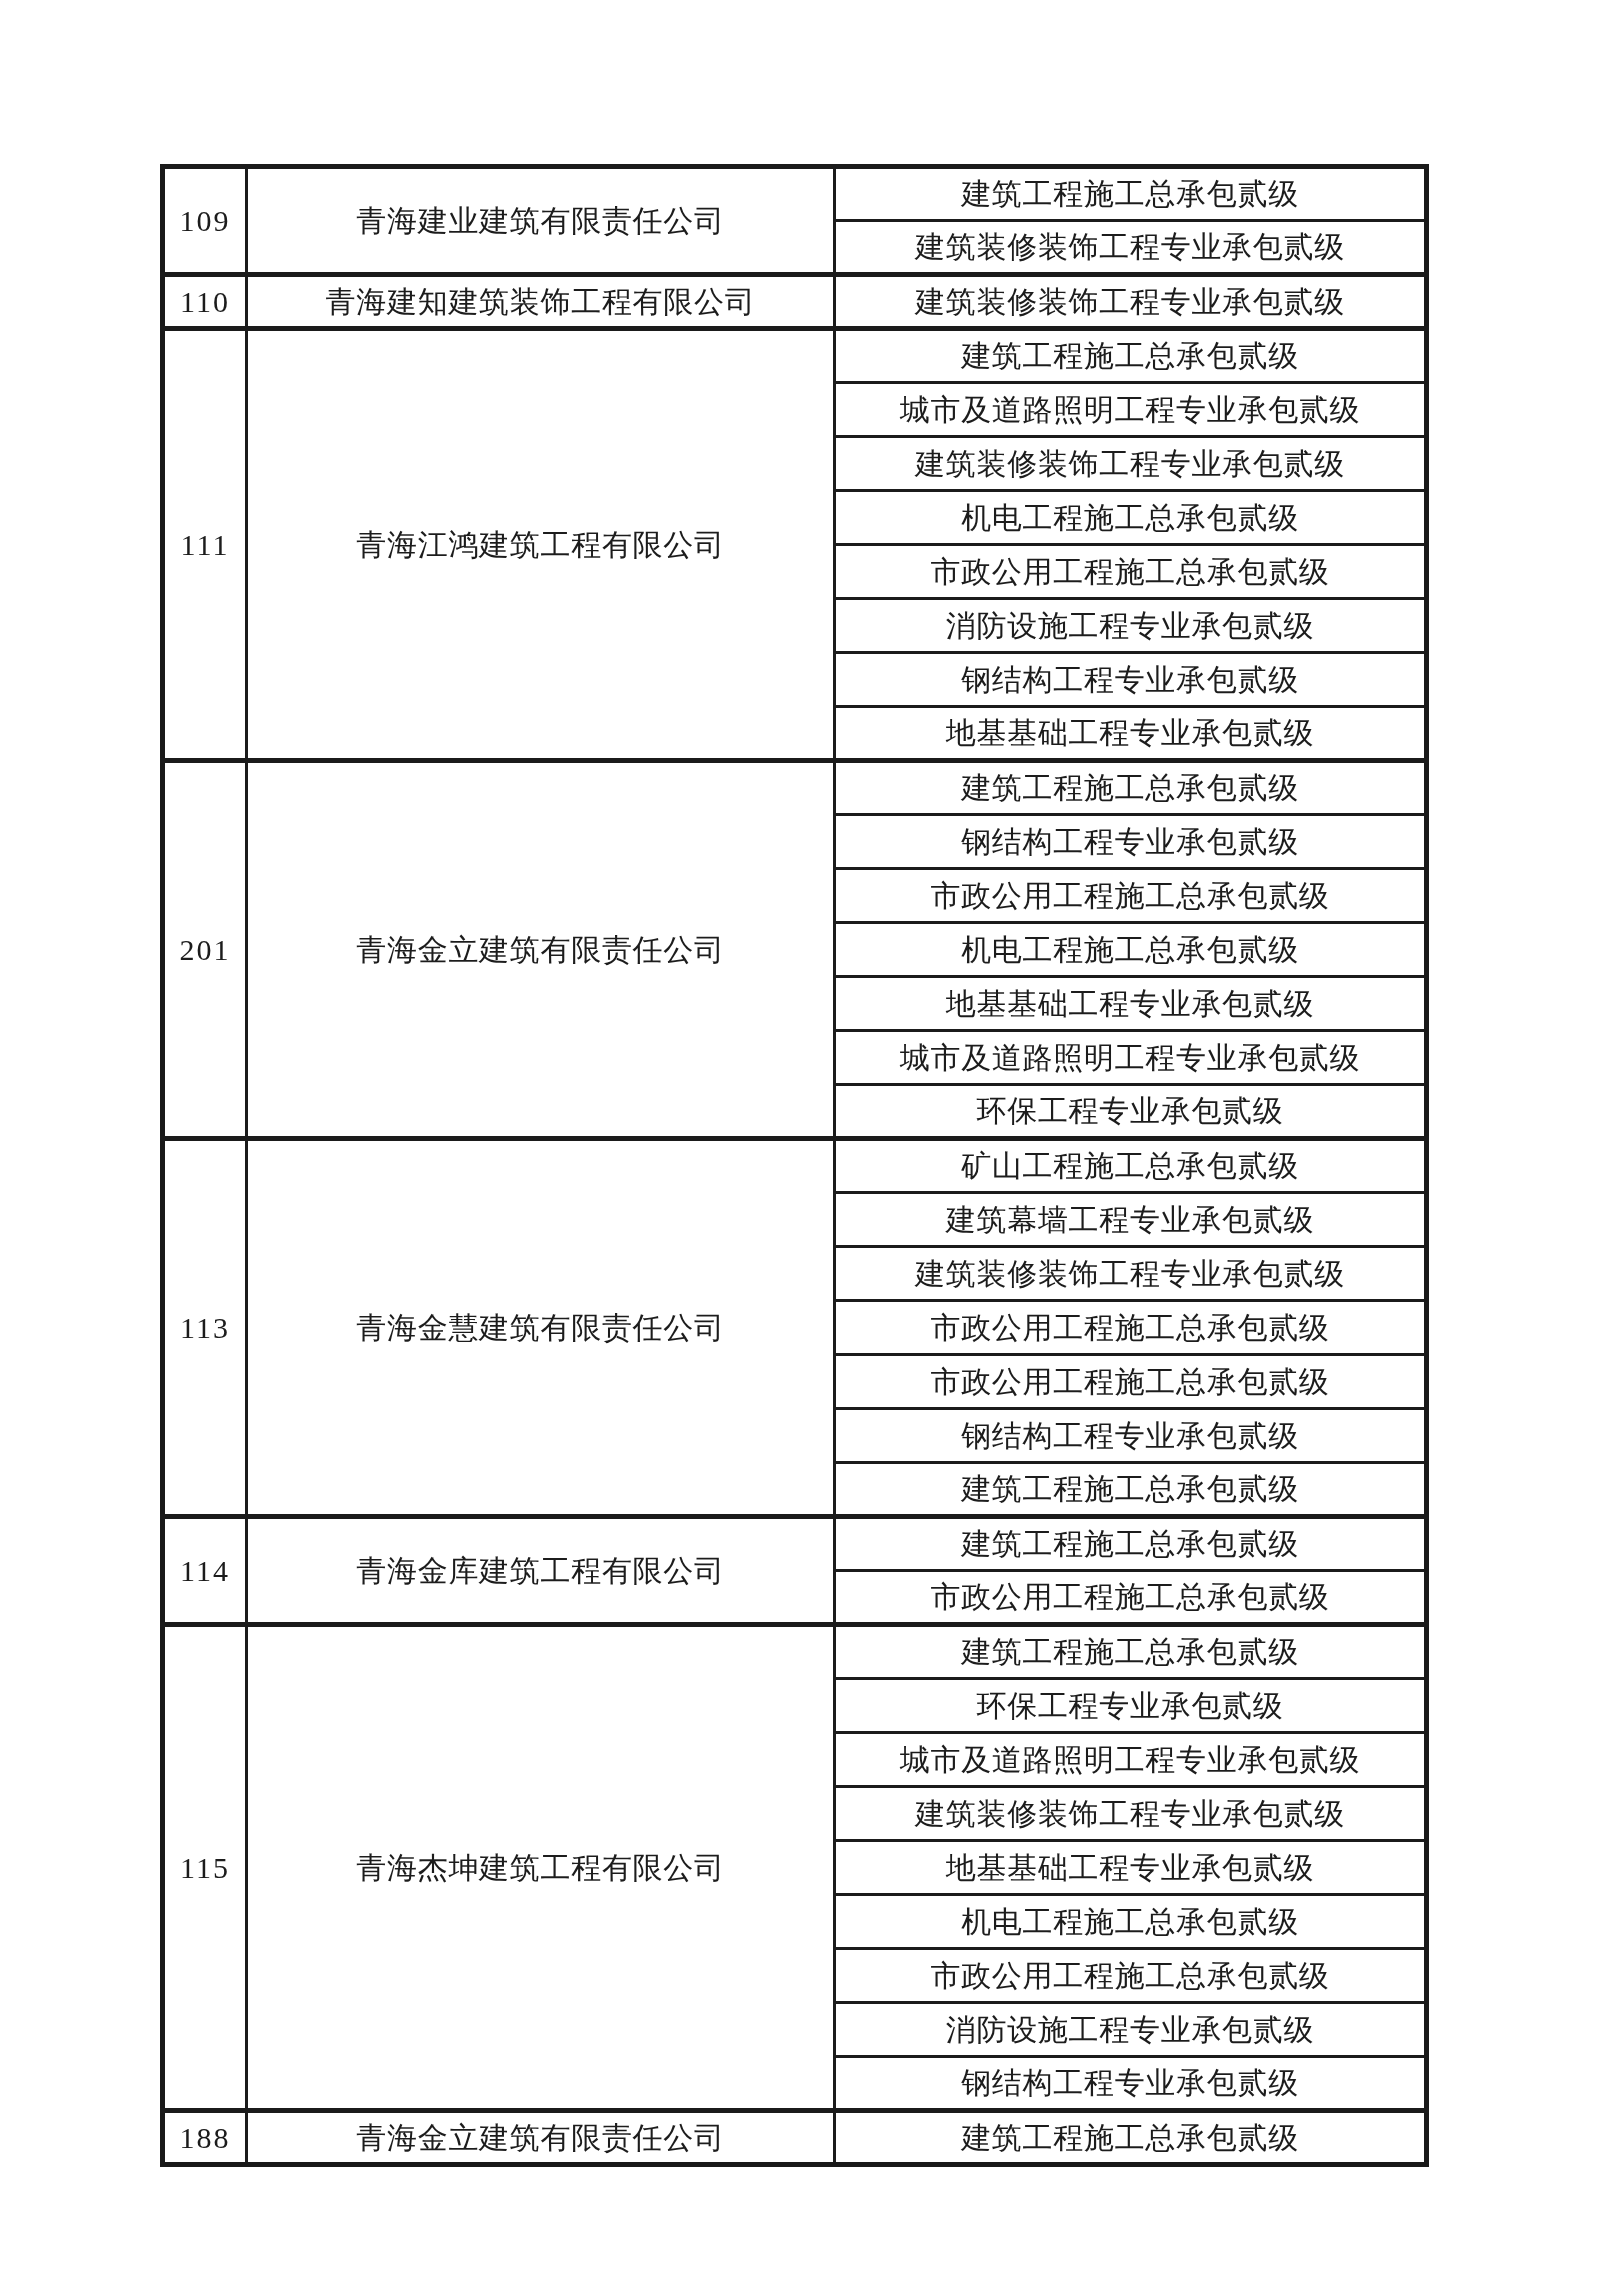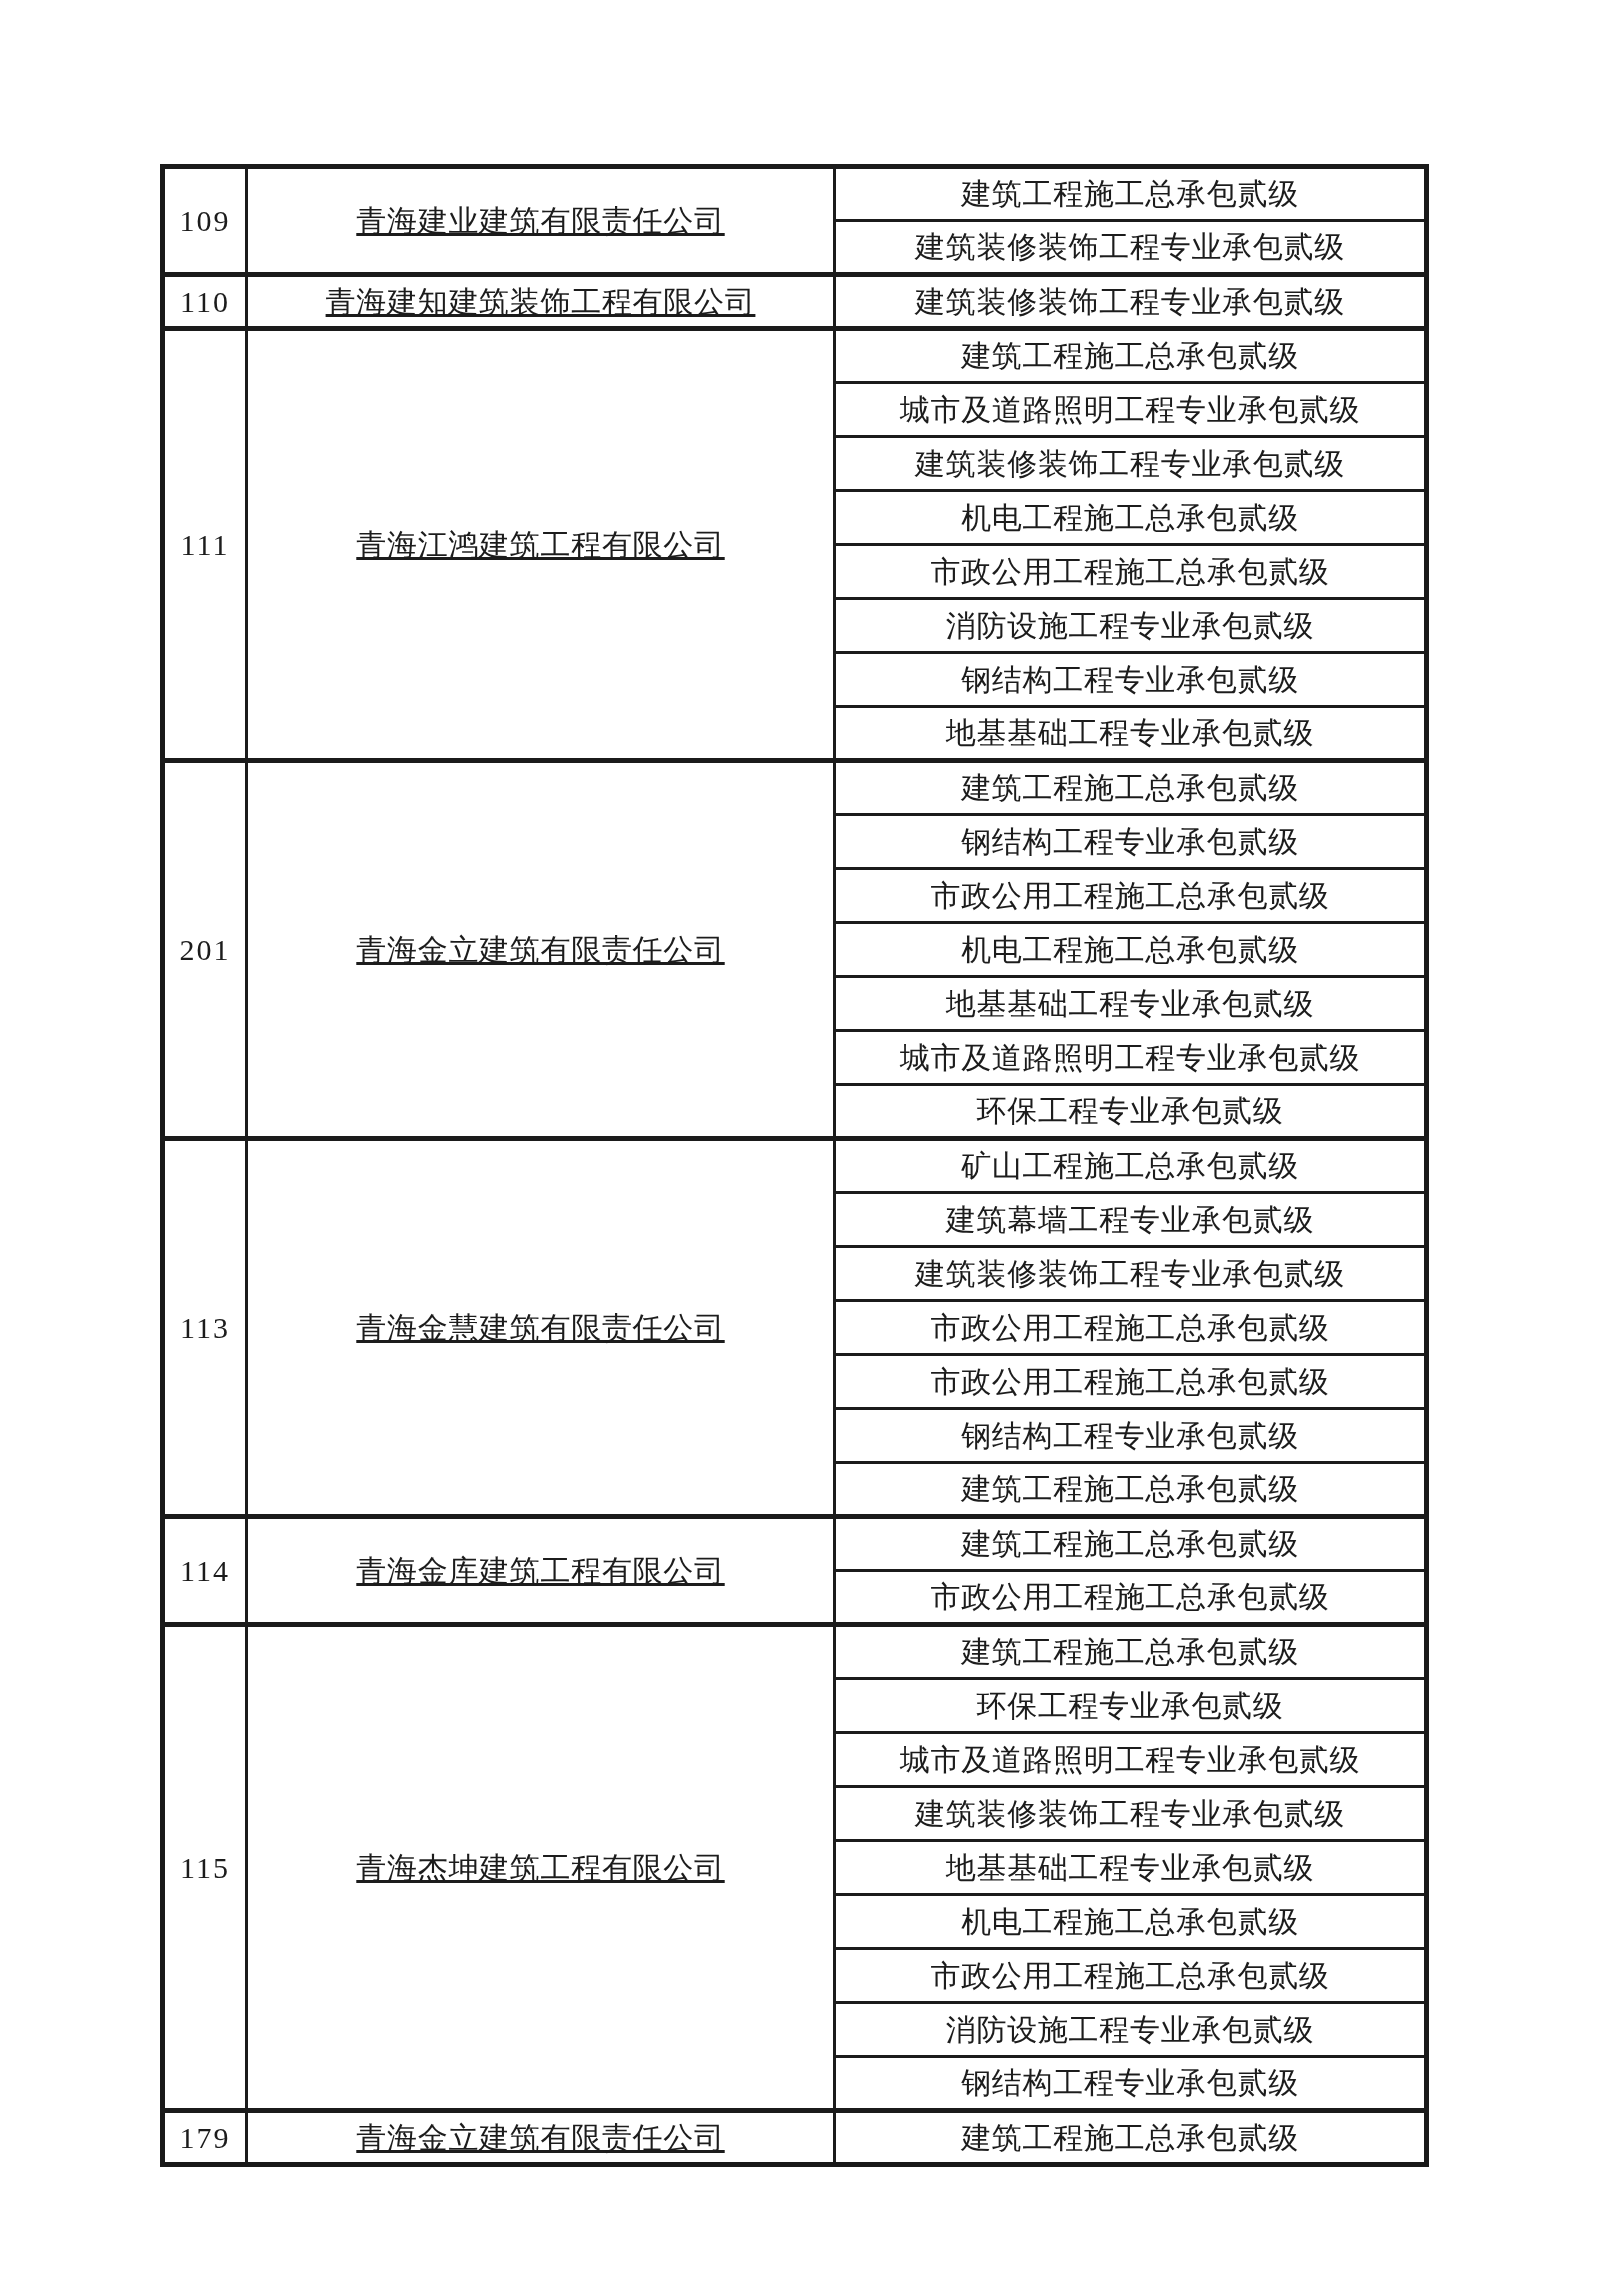--- a/index.html
+++ b/index.html
@@ -43,21 +43,20 @@
   table.qual-table tr.block-start > td {
     border-top-width: 5.9px;
   }
   td.num {
     font-size: 33px;
     letter-spacing: 2px;
     font-variant-numeric: lining-nums;
   }
   td.name {
     letter-spacing: 0.7px;
-    text-decoration: underline;
   }
   td.qual {
     letter-spacing: 0.7px;
   }
 </style>
 </head>
 <body>
 
 <div class="page">
   <table class="qual-table">
@@ -183,20 +182,20 @@
         <tr>
           <td class="qual">市政公用工程施工总承包贰级</td>
         </tr>
         <tr>
           <td class="qual">消防设施工程专业承包贰级</td>
         </tr>
         <tr>
           <td class="qual">钢结构工程专业承包贰级</td>
         </tr>
         <tr class="block-start">
-          <td class="num" rowspan="1">179</td>
+          <td class="num" rowspan="1">188</td>
           <td class="name" rowspan="1">青海金立建筑有限责任公司</td>
           <td class="qual">建筑工程施工总承包贰级</td>
         </tr>
       </tbody>
   </table>
 </div>
 
 
 </body></html>

